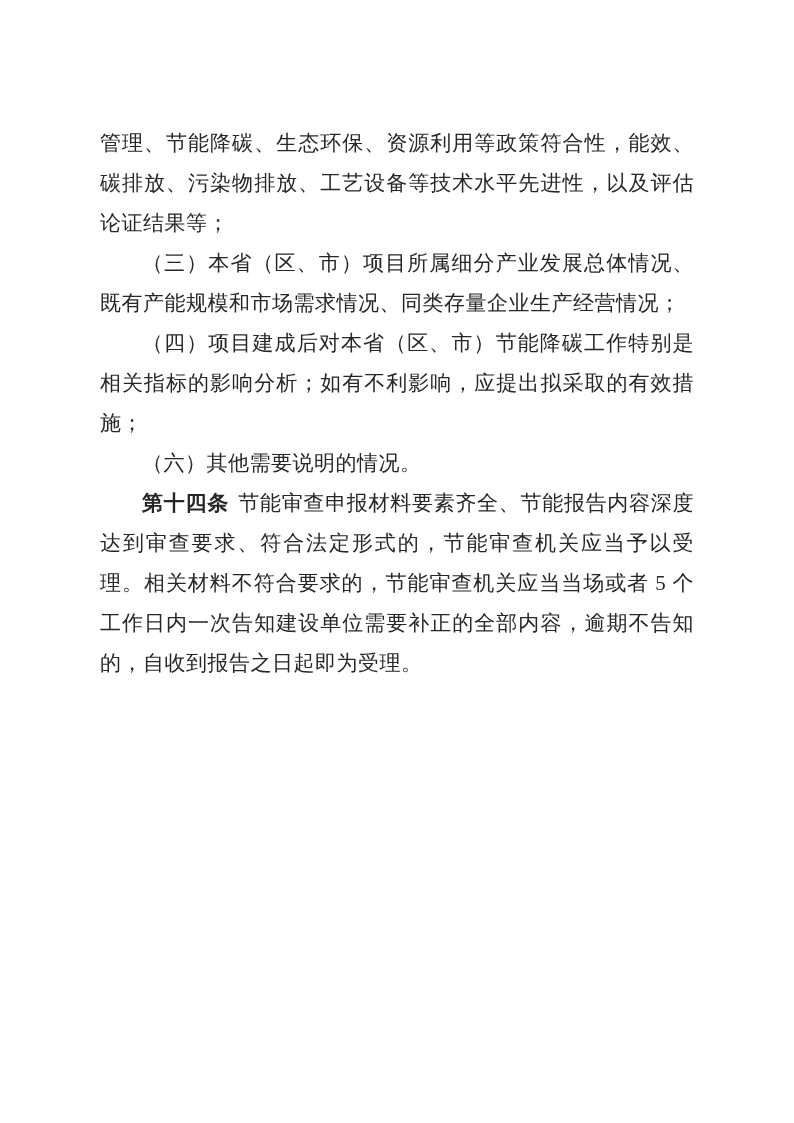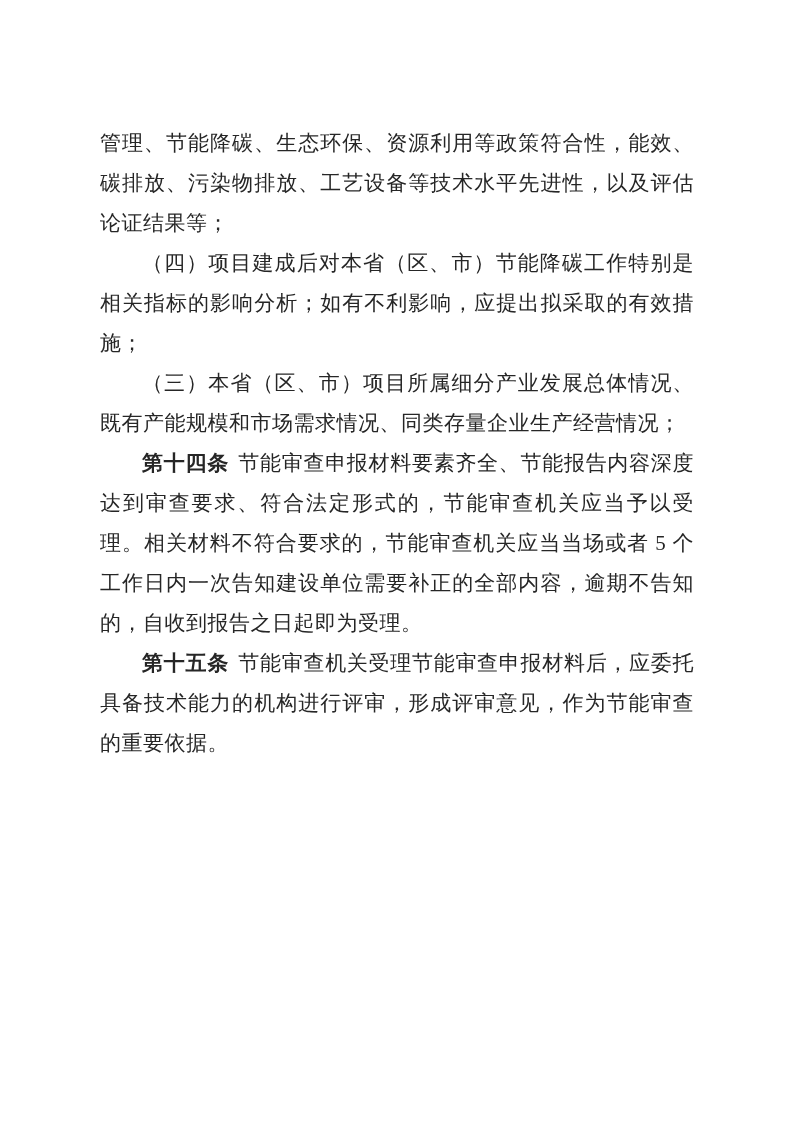--- a/index.html
+++ b/index.html
@@ -68,24 +68,24 @@
   }
 </style>
 </head>
 <body>
 
 <div class="page">
 
   <div class="doc-body">
 
   <p class="para">管理、节能降碳、生态环保、资源利用等政策符合性，能效、碳排放、污染物排放、工艺设备等技术水平先进性，以及评估论证结果等；</p>
+      <p class="para indent">（三）本省（区、市）项目所属细分产业发展总体情况、既有产能规模和市场需求情况、同类存量企业生产经营情况；</p>
       <p class="para indent">（四）项目建成后对本省（区、市）节能降碳工作特别是相关指标的影响分析；如有不利影响，应提出拟采取的有效措施；</p>
-      <p class="para indent">（三）本省（区、市）项目所属细分产业发展总体情况、既有产能规模和市场需求情况、同类存量企业生产经营情况；</p>
+      <p class="para indent">（六）其他需要说明的情况。</p>
       <p class="para indent"><strong class="lead">第十四条</strong>节能审查申报材料要素齐全、节能报告内容深度达到审查要求、符合法定形式的，节能审查机关应当予以受理。相关材料不符合要求的，节能审查机关应当当场或者 5 个工作日内一次告知建设单位需要补正的全部内容，逾期不告知的，自收到报告之日起即为受理。</p>
-      <p class="para indent"><strong class="lead">第十五条</strong>节能审查机关受理节能审查申报材料后，应委托具备技术能力的机构进行评审，形成评审意见，作为节能审查的重要依据。</p>
     </div>
 
   <div class="page-number">— 8 —</div>
 
   <div class="footer-badge">
     <svg class="wechat-icon" viewBox="0 0 42 34" xmlns="http://www.w3.org/2000/svg" aria-hidden="true">
       <path fill="#b3b3b3" d="M15.6 1.2C7.6 1.2 1.1 6.3 1.1 12.6c0 3.6 2.1 6.8 5.4 8.9l-1.3 4.3 5-2.7c1.7.5 3.5.8 5.4.8.5 0 1.1 0 1.6-.1-.4-1-.6-2-.6-3.1 0-5.7 5.3-10.3 11.8-10.3.3 0 .6 0 .9.1C27.9 5.3 22.3 1.2 15.6 1.2z"></path>
       <circle fill="#ffffff" cx="10.4" cy="9.4" r="1.9"></circle>
       <circle fill="#ffffff" cx="20.6" cy="9.4" r="1.9"></circle>
       <path fill="#b3b3b3" d="M29.3 12.6c-6.3 0-11.3 4.2-11.3 9.4 0 5.2 5 9.4 11.3 9.4 1.4 0 2.7-.2 3.9-.6l3.8 2-1-3.4c2.5-1.7 4.1-4.3 4.1-7.4 0-5.2-5.1-9.4-10.8-9.4z"></path>

